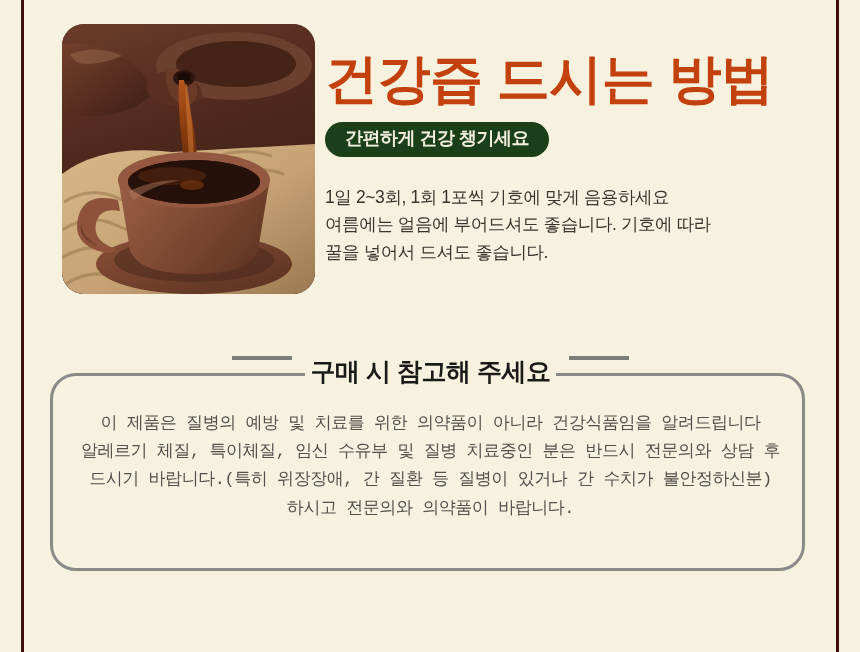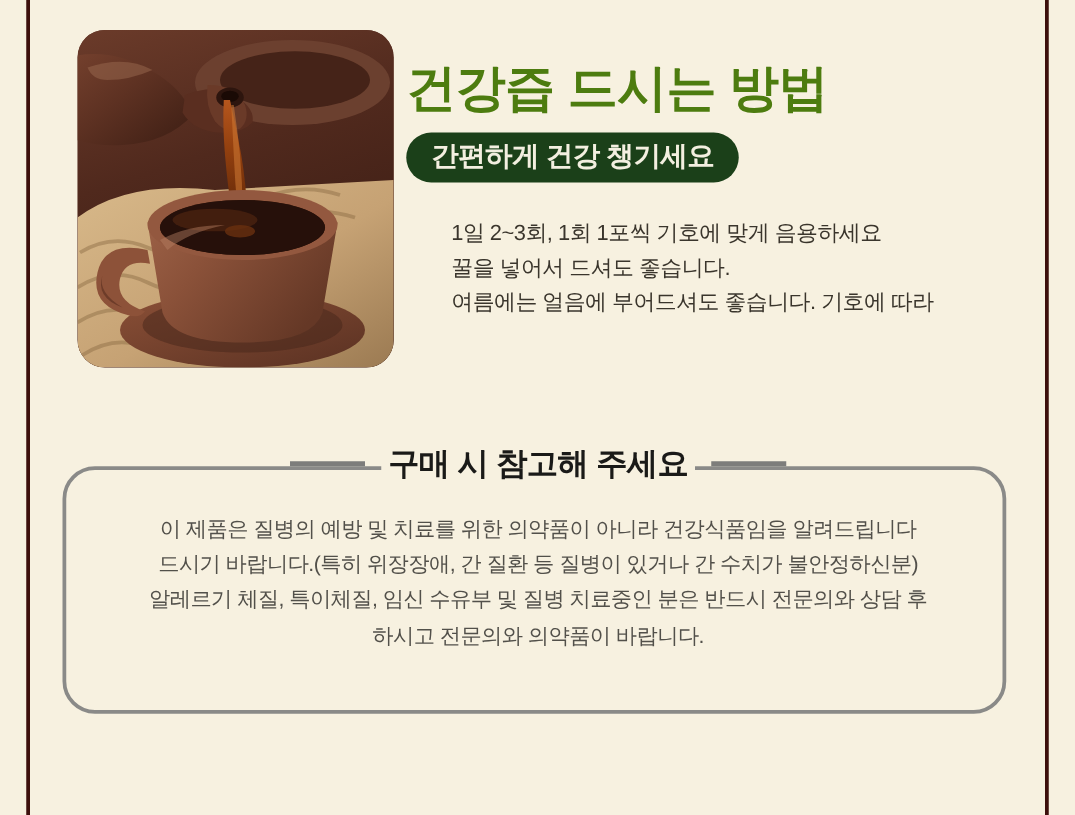--- a/index.html
+++ b/index.html
@@ -61,70 +61,69 @@
 
   
   .headline-block {
     position: absolute;
     left: 301px;
     top: 48px;
     width: 500px;
   }
 
   .main-title {
-    font-size: 40px;
+    font-size: 53px;
     font-weight: 700;
     letter-spacing: -0.5px;
-    color: #4d7c0f;
+    color: #c2410c;
     line-height: 1.18;
     white-space: nowrap;
   }
 
   .badge {
     display: inline-block;
     margin-top: 11px;
     padding: 7px 20px 9px 20px;
     background: #1b4019;
     color: #f3efe0;
-    font-size: 22px;
+    font-size: 18px;
     font-weight: 700;
     letter-spacing: -0.5px;
     border-radius: 20px;
     line-height: 1.1;
     white-space: nowrap;
   }
 
   .usage-lines {
     margin-top: 27px;
     font-size: 17.5px;
     line-height: 1.55;
     color: #3a352c;
     letter-spacing: -0.4px;
   }
-  .usage-lines .ln { white-space: nowrap; margin-left: 36px; }
+  .usage-lines .ln { white-space: nowrap; }
 
   
   .notice {
     position: absolute;
     left: 26px;
     top: 373px;
     width: 755px;
     height: 198px;
     border: 3px solid #8a8a88;
     border-radius: 26px;
     background: transparent;
   }
 
   .notice-heading-wrap {
     position: absolute;
     left: 0;
     top: -20px;
     width: 755px;
     display: flex;
-    align-items: center;
     justify-content: center;
     gap: 13px;
   }
   .notice-dash {
     width: 60px;
     height: 4px;
     background: #7d7d7b;
   }
   .notice-heading {
     background: #f7f1e0;
@@ -140,20 +139,21 @@
   .notice-body {
     position: absolute;
     left: 0;
     top: 34px;
     width: 755px;
     text-align: center;
     font-size: 17px;
     line-height: 1.66;
     color: #52504a;
     letter-spacing: -0.45px;
+    font-family: Liberation Mono, monospace;
   }
   .notice-body .ln { white-space: nowrap; }
 </style>
 </head>
 <body>
 
 <div class="page-rule left"></div>
 <div class="page-rule right"></div>
 
 <div class="page-inner">
@@ -247,37 +247,37 @@
 
         <path d="M66 168 q22 -12 52 -12 q-30 6 -46 20 Z" fill="#b88163" opacity="0.45"></path>
       </svg>
     </figure>
 
     <div class="headline-block">
       <h1 class="main-title">건강즙 드시는 방법</h1>
       <div class="badge">간편하게 건강 챙기세요</div>
       <div class="usage-lines">
         <div class="ln">1일 2~3회, 1회 1포씩 기호에 맞게 음용하세요</div>
+        <div class="ln">여름에는 얼음에 부어드셔도 좋습니다. 기호에 따라</div>
         <div class="ln">꿀을 넣어서 드셔도 좋습니다.</div>
-        <div class="ln">여름에는 얼음에 부어드셔도 좋습니다. 기호에 따라</div>
       </div>
     </div>
 
   </section>
 
   <section class="notice">
 
     <div class="notice-heading-wrap">
       <span class="notice-dash"></span>
       <h2 class="notice-heading">구매 시 참고해 주세요</h2>
       <span class="notice-dash"></span>
     </div>
 
     <div class="notice-body">
       <div class="ln">이 제품은 질병의 예방 및 치료를 위한 의약품이 아니라 건강식품임을 알려드립니다</div>
+      <div class="ln">알레르기 체질, 특이체질, 임신 수유부 및 질병 치료중인 분은 반드시 전문의와 상담 후</div>
       <div class="ln">드시기 바랍니다.(특히 위장장애, 간 질환 등 질병이 있거나 간 수치가 불안정하신분)</div>
-      <div class="ln">알레르기 체질, 특이체질, 임신 수유부 및 질병 치료중인 분은 반드시 전문의와 상담 후</div>
       <div class="ln">하시고 전문의와 의약품이 바랍니다.</div>
     </div>
 
   </section>
 
 </div>
 
 </body></html>

